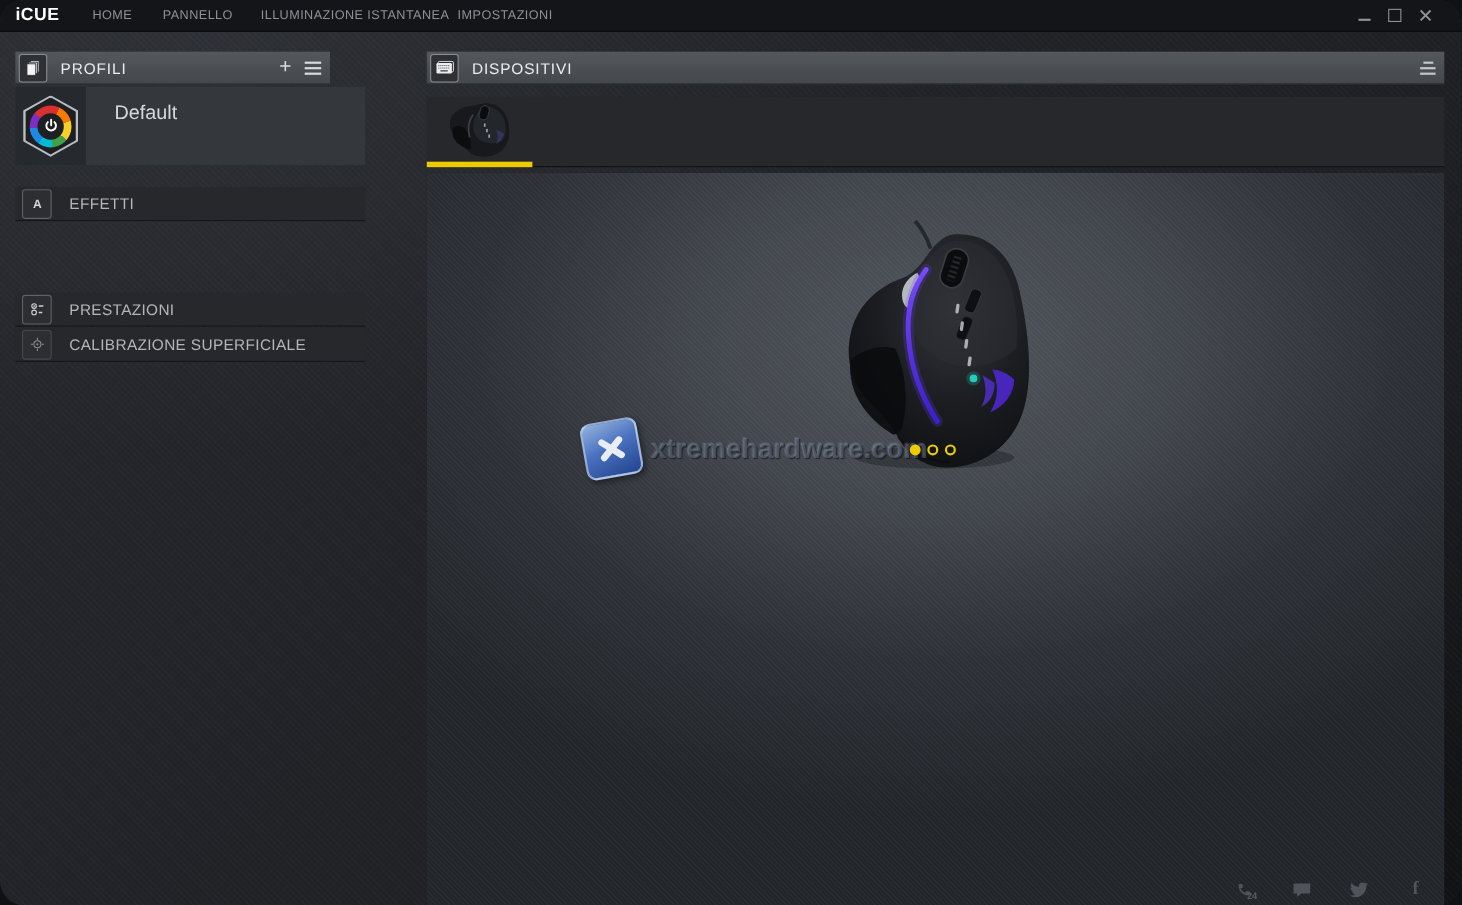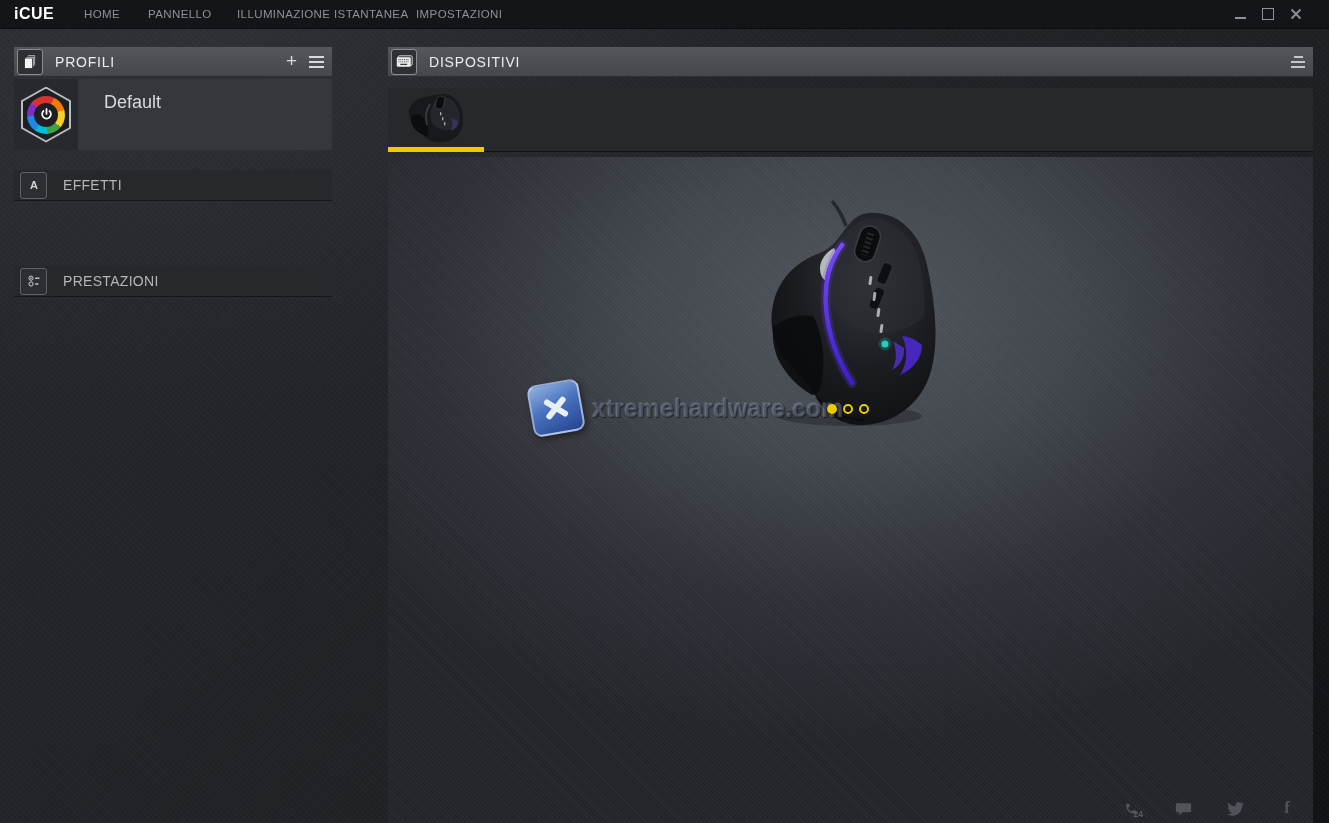--- a/index.html
+++ b/index.html
@@ -3,20 +3,21 @@
 <meta charset="utf-8">
 <style>
   html,body{margin:0;padding:0;background:#101114;}
   #app{
     position:relative;width:1329px;height:823px;overflow:hidden;
     font-family:"Liberation Sans",sans-serif;
     background:
       radial-gradient(900px 520px at 14% 6%, rgba(95,100,112,0.16), transparent 70%),
       radial-gradient(1100px 700px at 85% 100%, rgba(0,0,0,0.35), transparent 70%),
       linear-gradient(135deg,#26282d 0%,#202226 55%,#17191c 100%);
+    border-radius: 22px;
   }
   #app::before{
     content:"";position:absolute;inset:0;pointer-events:none;
     background:
       repeating-linear-gradient(45deg, rgba(255,255,255,0.02) 0 1px, transparent 1px 4px),
       repeating-linear-gradient(135deg, rgba(0,0,0,0.05) 0 1px, transparent 1px 4px);
   }
   
   .topbar{position:absolute;left:0;top:0;width:1329px;height:28px;background:#131518;border-bottom:1px solid #0b0c0e;z-index:5;}
   .logo{position:absolute;left:14px;top:5px;font-size:16px;font-weight:700;color:#fff;letter-spacing:0.5px;}
@@ -39,21 +40,21 @@
   }
   .hdr-title{margin-left:12px;font-size:14px;color:#ebeced;letter-spacing:0.8px;}
   .hdr-right{position:absolute;right:8px;top:0;height:29px;display:flex;align-items:center;gap:12px;}
   .plus-label{font-size:19px;font-weight:400;color:#d9dadc;line-height:1;margin-top:-2px;cursor:pointer;}
   .hamburger{display:flex;flex-direction:column;gap:3px;cursor:pointer;}
   .hamburger i{display:block;width:15px;height:2px;background:#d9dadc;}
   .sortlines{display:flex;flex-direction:column;gap:3px;align-items:center;cursor:pointer;}
   .sortlines i{display:block;height:2px;background:#c4c6c9;}
   .sortlines i:nth-child(1){width:9px}.sortlines i:nth-child(2){width:14px}.sortlines i:nth-child(3){width:14px}
   
-  .profiles-header{left:14px;width:318px;}
+  .profiles-header{left:14px;width:286px;}
   .profile-row{
     position:absolute;left:14px;top:79px;width:318px;height:71px;background:#34373c;cursor:pointer;
   }
   .profile-icon-cell{position:absolute;left:0;top:0;width:64px;height:71px;background:#26292d;display:flex;align-items:center;justify-content:center;}
   .profile-name{position:absolute;left:90px;top:13px;font-size:18px;color:#d8d9db;}
   .hexagon{width:50px;height:56px;background:#b9bcc0;clip-path:polygon(50% 0,100% 25%,100% 75%,50% 100%,0 75%,0 25%);display:flex;align-items:center;justify-content:center;}
   .hexagon-inner{width:46px;height:52px;background:#1d1f23;clip-path:polygon(50% 0,100% 25%,100% 75%,50% 100%,0 75%,0 25%);display:flex;align-items:center;justify-content:center;}
   .pinwheel{width:38px;height:38px;border-radius:50%;
     background:conic-gradient(from -20deg,#d93030 0 45deg,#f57c00 45deg 95deg,#f7cf2a 95deg 150deg,#43a047 150deg 195deg,#00bcd4 195deg 235deg,#1e88e5 235deg 285deg,#7b2fc4 285deg 330deg,#d93030 330deg 360deg);
     display:flex;align-items:center;justify-content:center;}
@@ -194,20 +195,34 @@
         <circle cx="4" cy="4.2" r="0.8" fill="#cfd1d3"></circle>
         <line x1="8.2" y1="4.2" x2="12.4" y2="4.2" stroke="#cfd1d3" stroke-width="1.4"></line>
         <circle cx="4" cy="10" r="2.1" fill="none" stroke="#cfd1d3" stroke-width="1"></circle>
         <line x1="8.2" y1="10" x2="11.4" y2="10" stroke="#cfd1d3" stroke-width="1.4"></line>
       </svg>
     </span>
     <span class="menu-label">PRESTAZIONI</span>
     <span class="menu-badge"></span>
   </div>
 
+  <div class="menu-row row-4">
+    <span class="menu-chip dim">
+      <svg width="14" height="14" viewBox="0 0 14 14">
+        <circle cx="7" cy="7" r="3.2" fill="none" stroke="#8b8e92" stroke-width="1"></circle>
+        <circle cx="7" cy="7" r="1" fill="#8b8e92"></circle>
+        <line x1="7" y1="1" x2="7" y2="3" stroke="#8b8e92" stroke-width="1"></line>
+        <line x1="7" y1="11" x2="7" y2="13" stroke="#8b8e92" stroke-width="1"></line>
+        <line x1="1" y1="7" x2="3" y2="7" stroke="#8b8e92" stroke-width="1"></line>
+        <line x1="11" y1="7" x2="13" y2="7" stroke="#8b8e92" stroke-width="1"></line>
+      </svg>
+    </span>
+    <span class="menu-label">CALIBRAZIONE SUPERFICIALE</span>
+    <span class="menu-badge"></span>
+  </div>
 
   <div class="sec-header devices-header">
     <div class="hdr-chip">
       <svg width="17" height="13" viewBox="0 0 17 13">
         <rect x="2.2" y="0.8" width="14" height="9.6" rx="1.2" fill="none" stroke="#dfe0e2" stroke-width="0.9"></rect>
         <rect x="0.8" y="2.2" width="14" height="9.6" rx="1.2" fill="#eceded"></rect>
         <g fill="#3a3d41">
           <circle cx="3" cy="4.6" r="0.55"></circle>
             <circle cx="4.8" cy="4.6" r="0.55"></circle>
             <circle cx="6.6" cy="4.6" r="0.55"></circle>

